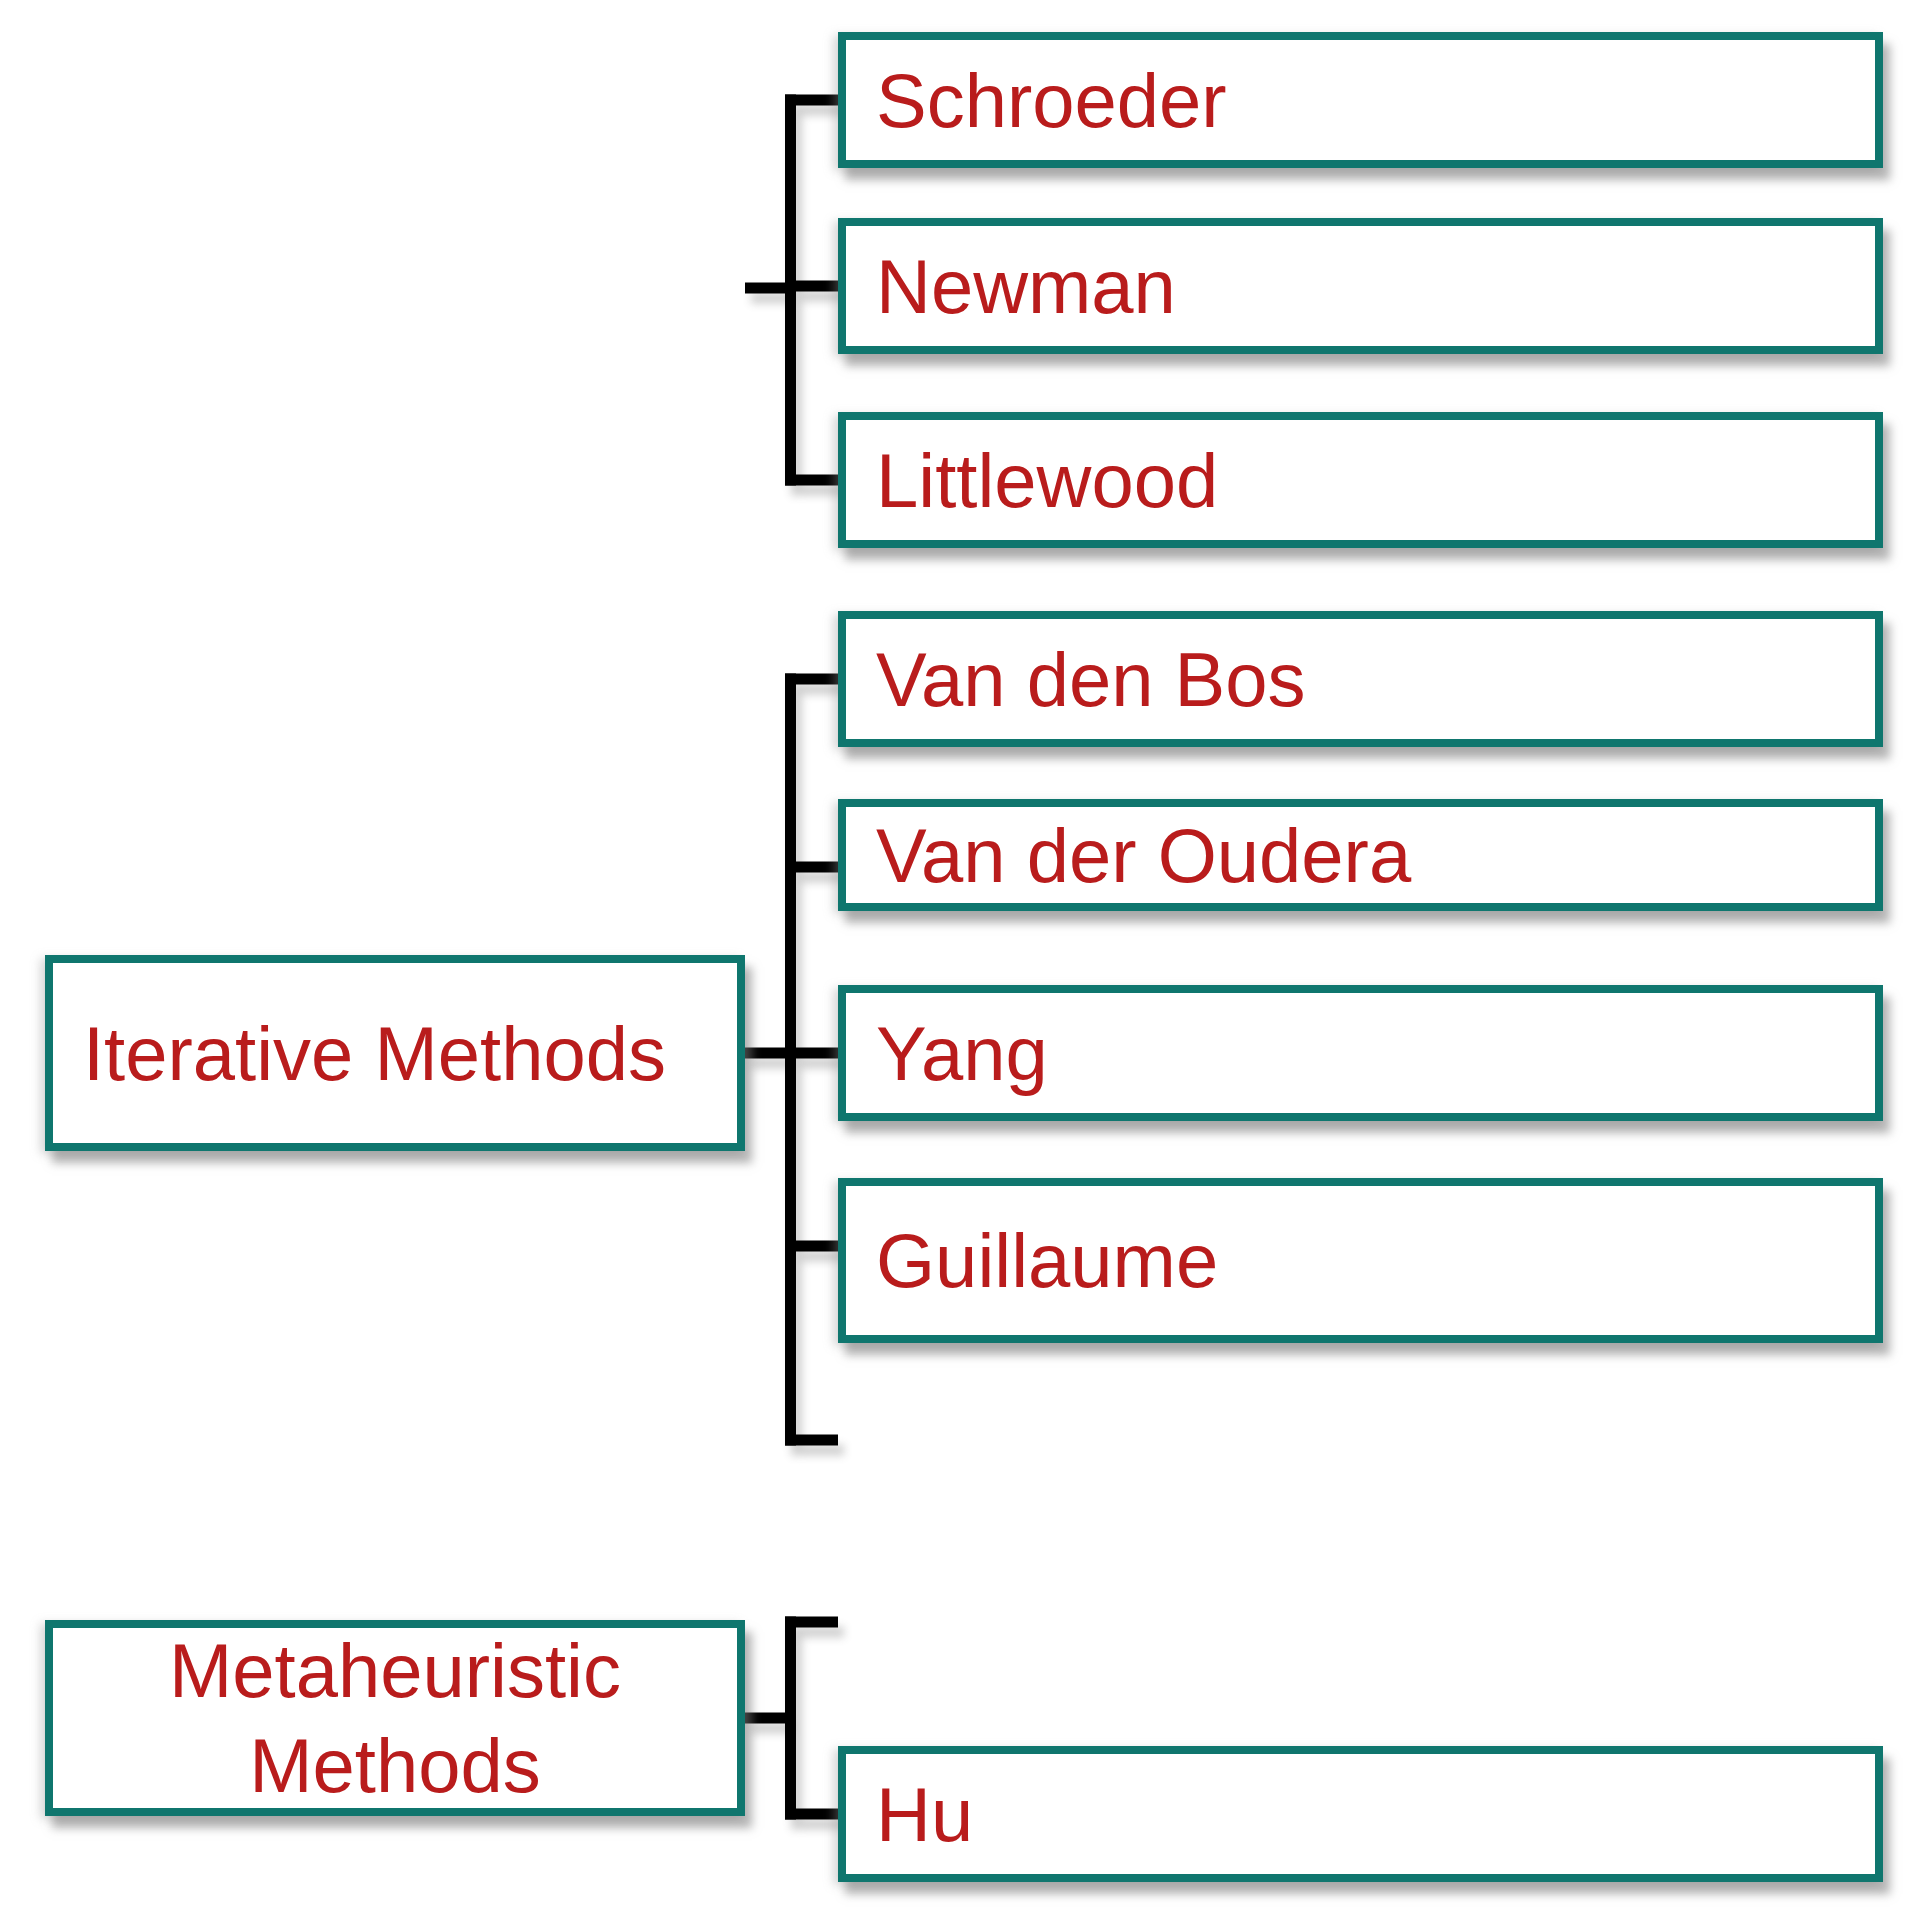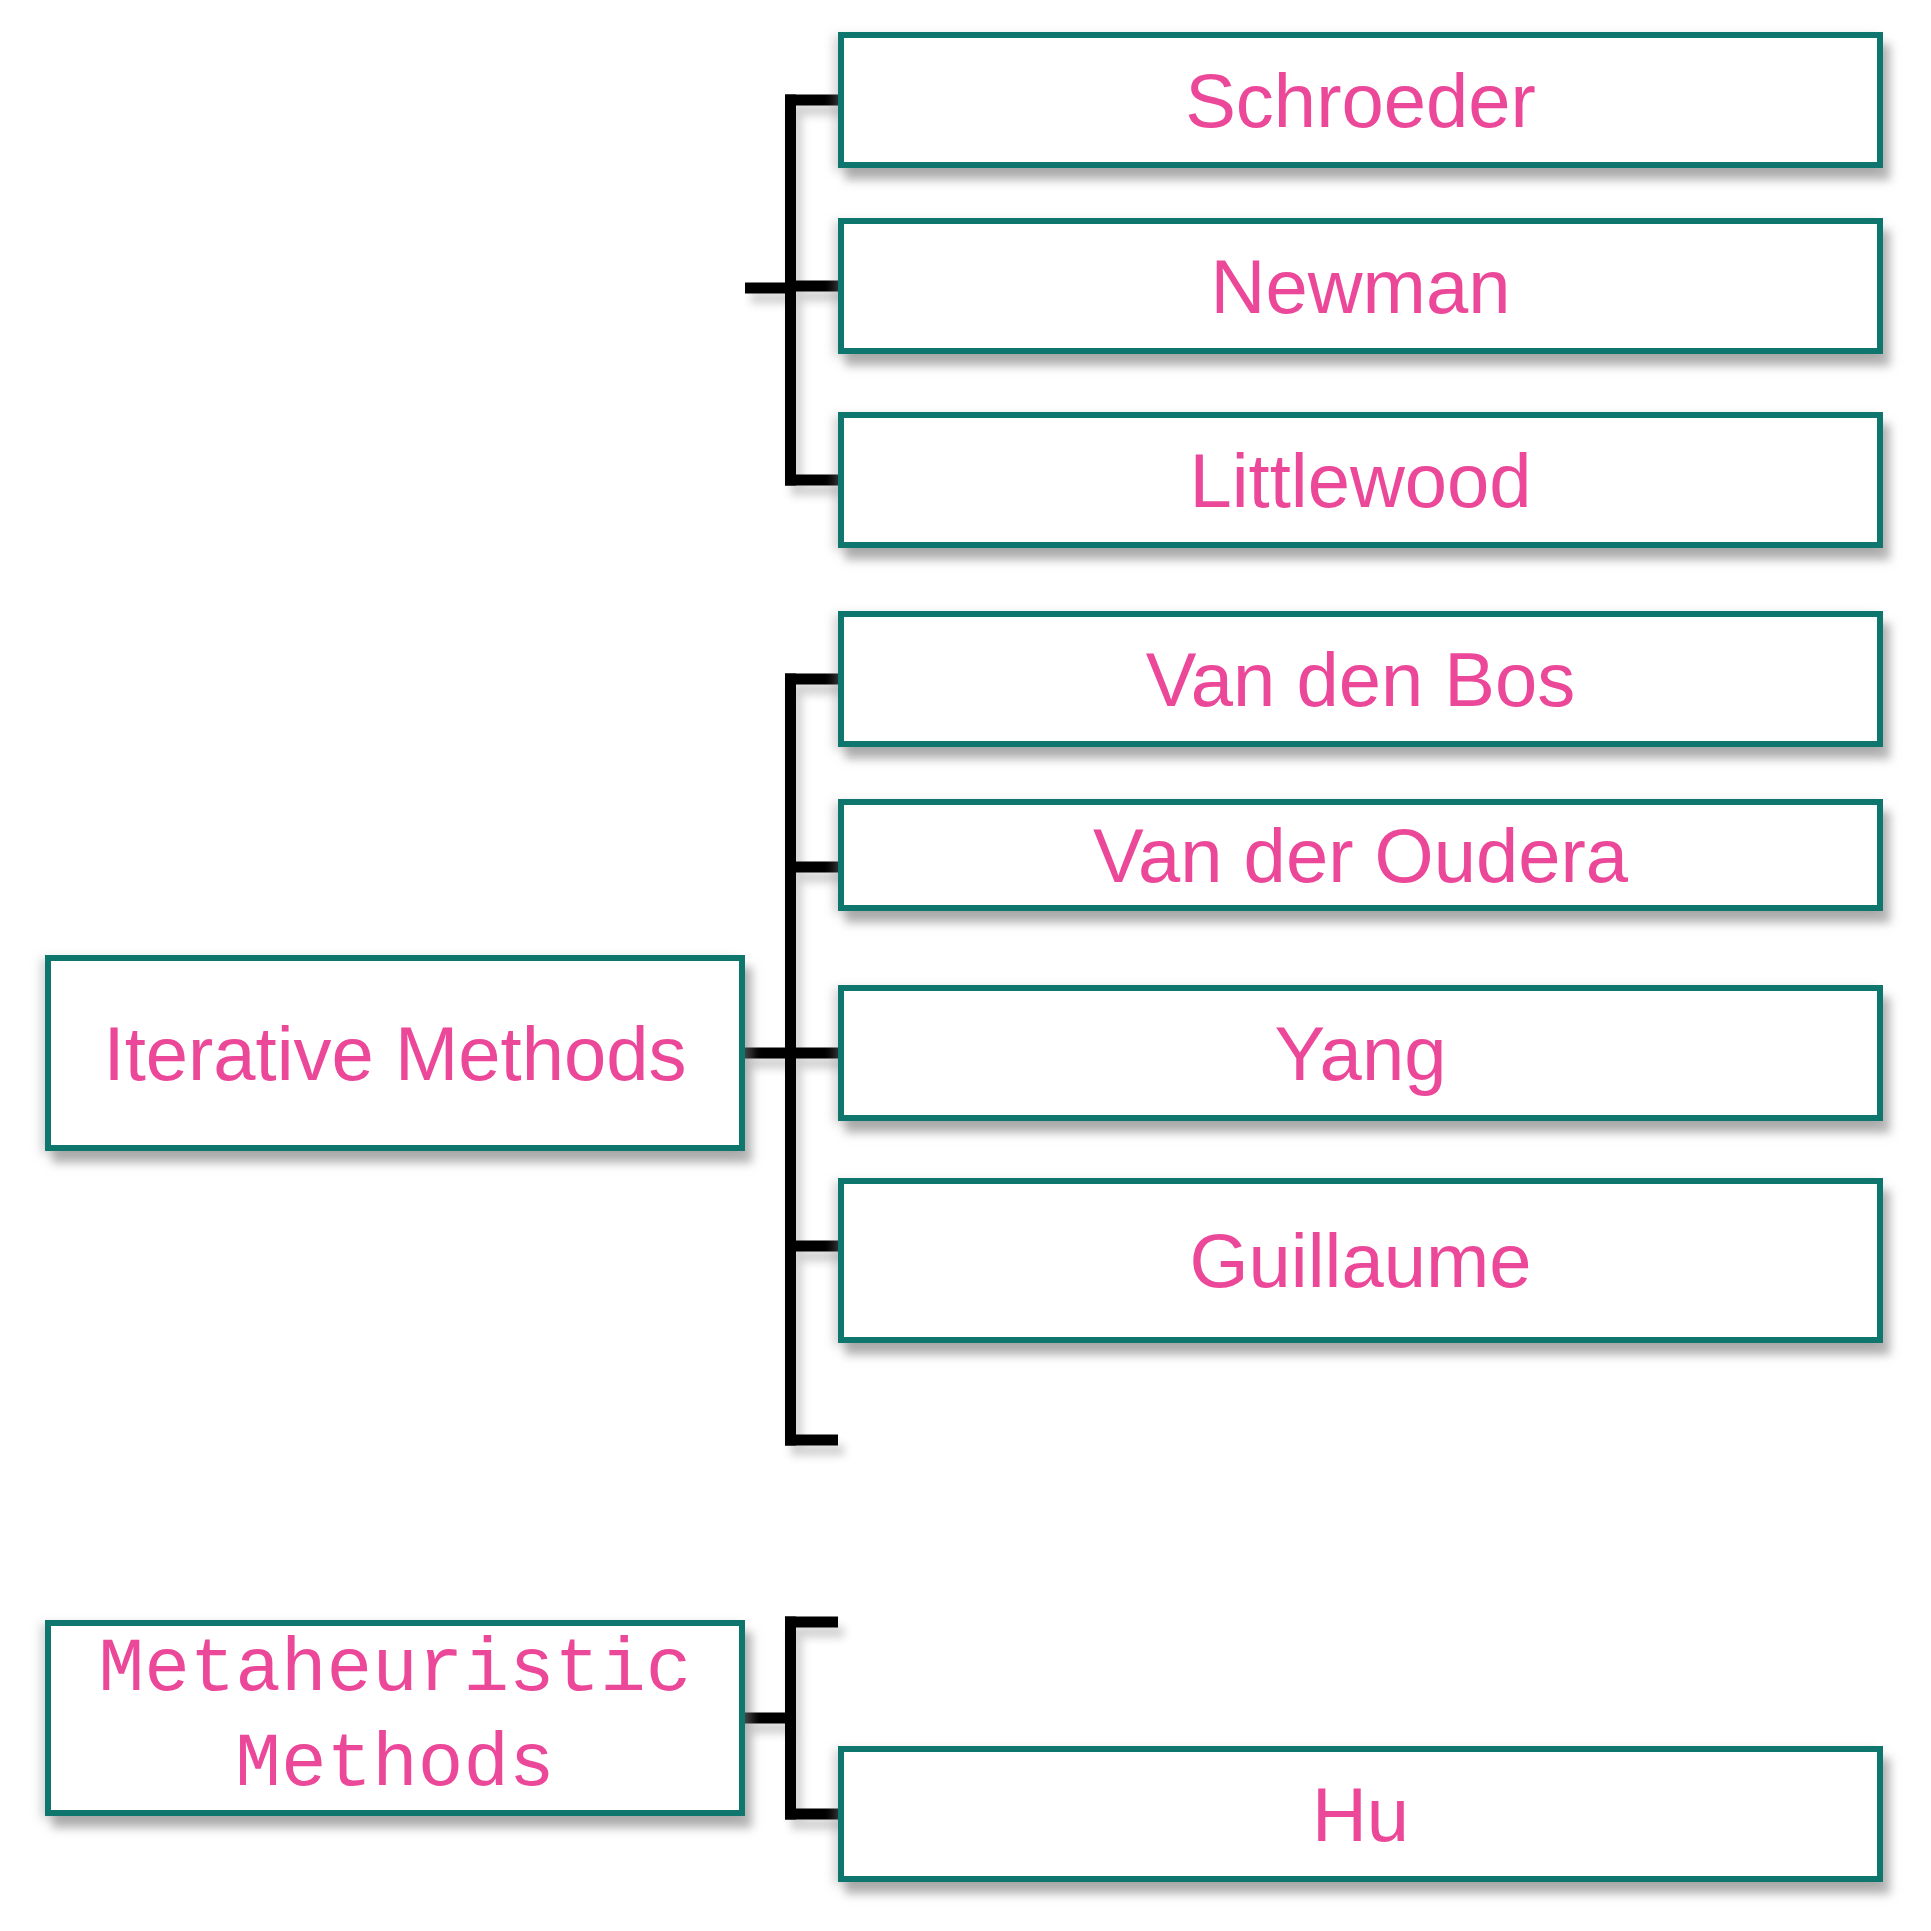--- a/index.html
+++ b/index.html
@@ -14,27 +14,26 @@
   #connector-layer {
     position: absolute;
     left: 0; top: 0;
     filter: drop-shadow(6px 10px 4px rgba(150,150,150,0.45));
   }
   .box {
     position: absolute;
     box-sizing: border-box;
     display: flex;
     align-items: center;
-    justify-content: center;
     text-align: center;
     background: #ffffff;
-    border: 6px solid #0f766e;
+    border: 8px solid #0f766e;
     box-shadow: 7px 12px 9px rgba(120,120,120,0.55),
                 -5px 3px 9px rgba(150,150,150,0.35);
-    color: #ec4899;
+    color: #b91c1c;
     font-size: 76px;
     line-height: 1.25;
     padding: 0 30px;
   }
 </style>
 </head>
 <body>
 
 <div id="canvas">
   <svg id="connector-layer" width="1931" height="1931" viewBox="0 0 1931 1931">
@@ -72,19 +71,19 @@
     </div>
     <div class="box" style="left: 838px; top: 799px; width: 1045px; height: 112px;">
       <span>Van der Oudera</span>
     </div>
     <div class="box" style="left: 838px; top: 985px; width: 1045px; height: 136px;">
       <span>Yang</span>
     </div>
     <div class="box" style="left: 838px; top: 1178px; width: 1045px; height: 165px;">
       <span>Guillaume</span>
     </div>
-    <div class="box" style="left: 45px; top: 1620px; width: 700px; height: 196px; font-family: Liberation Mono, monospace;">
+    <div class="box" style="left: 45px; top: 1620px; width: 700px; height: 196px;">
       <span>Metaheuristic Methods</span>
     </div>
     <div class="box" style="left: 838px; top: 1746px; width: 1045px; height: 136px;">
       <span>Hu</span>
     </div>
   </div>
 
 </body></html>

